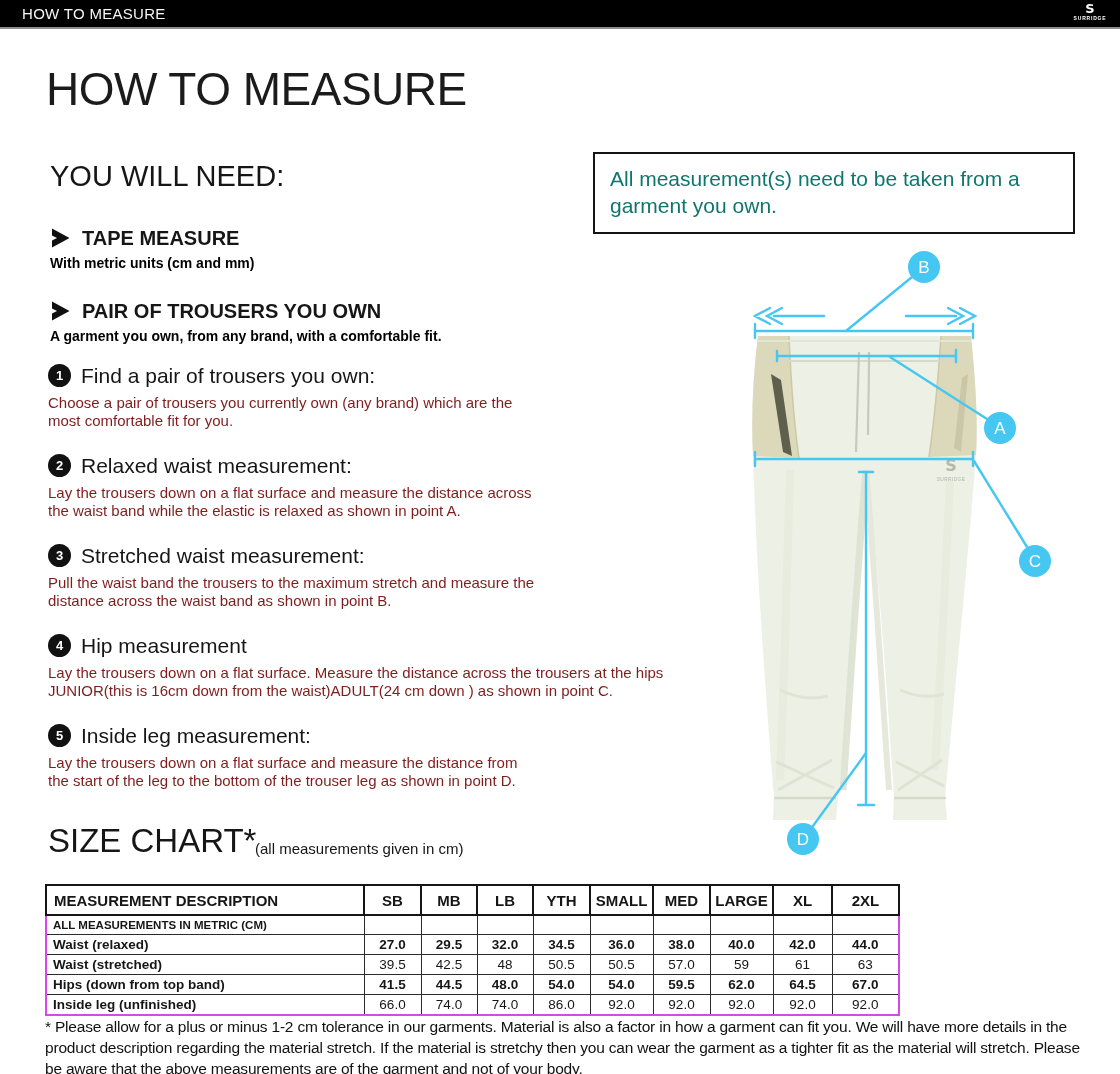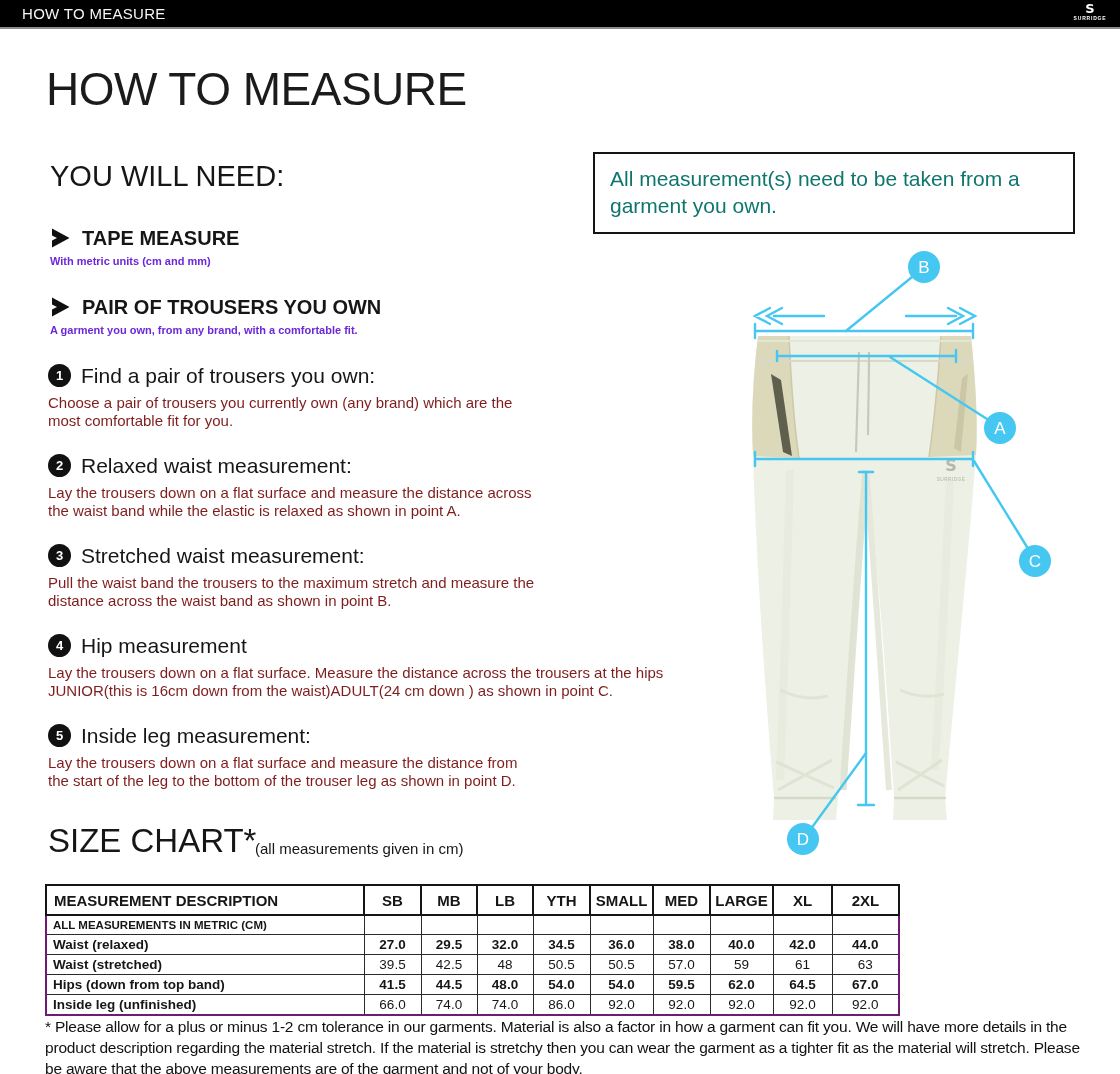--- a/index.html
+++ b/index.html
@@ -18,21 +18,21 @@
   .page-title{position:absolute;left:46px;top:62px;margin:0;font-size:46px;font-weight:400;
               letter-spacing:-.5px;color:#1b1b1b;}
 
   
   .need{position:absolute;left:50px;top:144px;width:530px;margin-top:16px;}
   .need-heading{margin:0 0 32px 0;font-size:29px;font-weight:400;}
   .need-item{margin-bottom:27px;font-weight:bold;}
   .need-head{display:flex;align-items:center;gap:11px;height:26px;}
   .tri{display:inline-flex;}
   .need-title{font-size:20px;}
-  .need-desc{font-size:11px;margin-top:4px;color:#6d28d9;}
+  .need-desc{font-size:14px;margin-top:4px;color:#000000;}
 
   
   .note-box{position:absolute;left:593px;top:152px;width:482px;height:82px;border:2px solid #141414;
             box-sizing:border-box;padding:11px 15px;}
   .note-box p{margin:0;font-size:21px;line-height:1.3;color:#0f766e;}
 
   
   .steps{position:absolute;left:48px;top:362px;width:680px;}
   .step{height:90px;box-sizing:border-box;}
   .step-head{display:flex;align-items:center;gap:10px;height:27px;}
@@ -43,21 +43,21 @@
   .step.wide .step-body{max-width:672px;}
 
   
   .diagram{position:absolute;left:690px;top:240px;margin:0;}
 
   
   .sizechart-heading{position:absolute;left:48px;top:822px;margin:0;font-size:33px;font-weight:400;}
   .sizechart-sub{position:absolute;left:255px;top:840px;font-size:15px;}
 
   #size-table{position:absolute;left:45px;top:884px;width:853px;border-collapse:collapse;
-              table-layout:fixed;border:2px solid #701a75;}
+              table-layout:fixed;border:2px solid #d946ef;}
   #size-table th,#size-table td{border:1px solid #2b2b2b;overflow:hidden;white-space:nowrap;
               font-family:"Liberation Sans",sans-serif;}
   #size-table thead th{border:2px solid #151515;font-size:15px;height:26px;font-weight:bold;}
   #size-table thead th.desc{text-align:left;padding-left:7px;}
   #size-table tbody th{text-align:left;padding-left:6px;font-weight:bold;font-size:13.5px;height:17px;}
   #size-table tr.metric th{font-size:11.5px;height:16px;}
   #size-table td.num{text-align:center;font-size:13.5px;}
   #size-table tr.bold td{font-weight:bold;}
 
   

